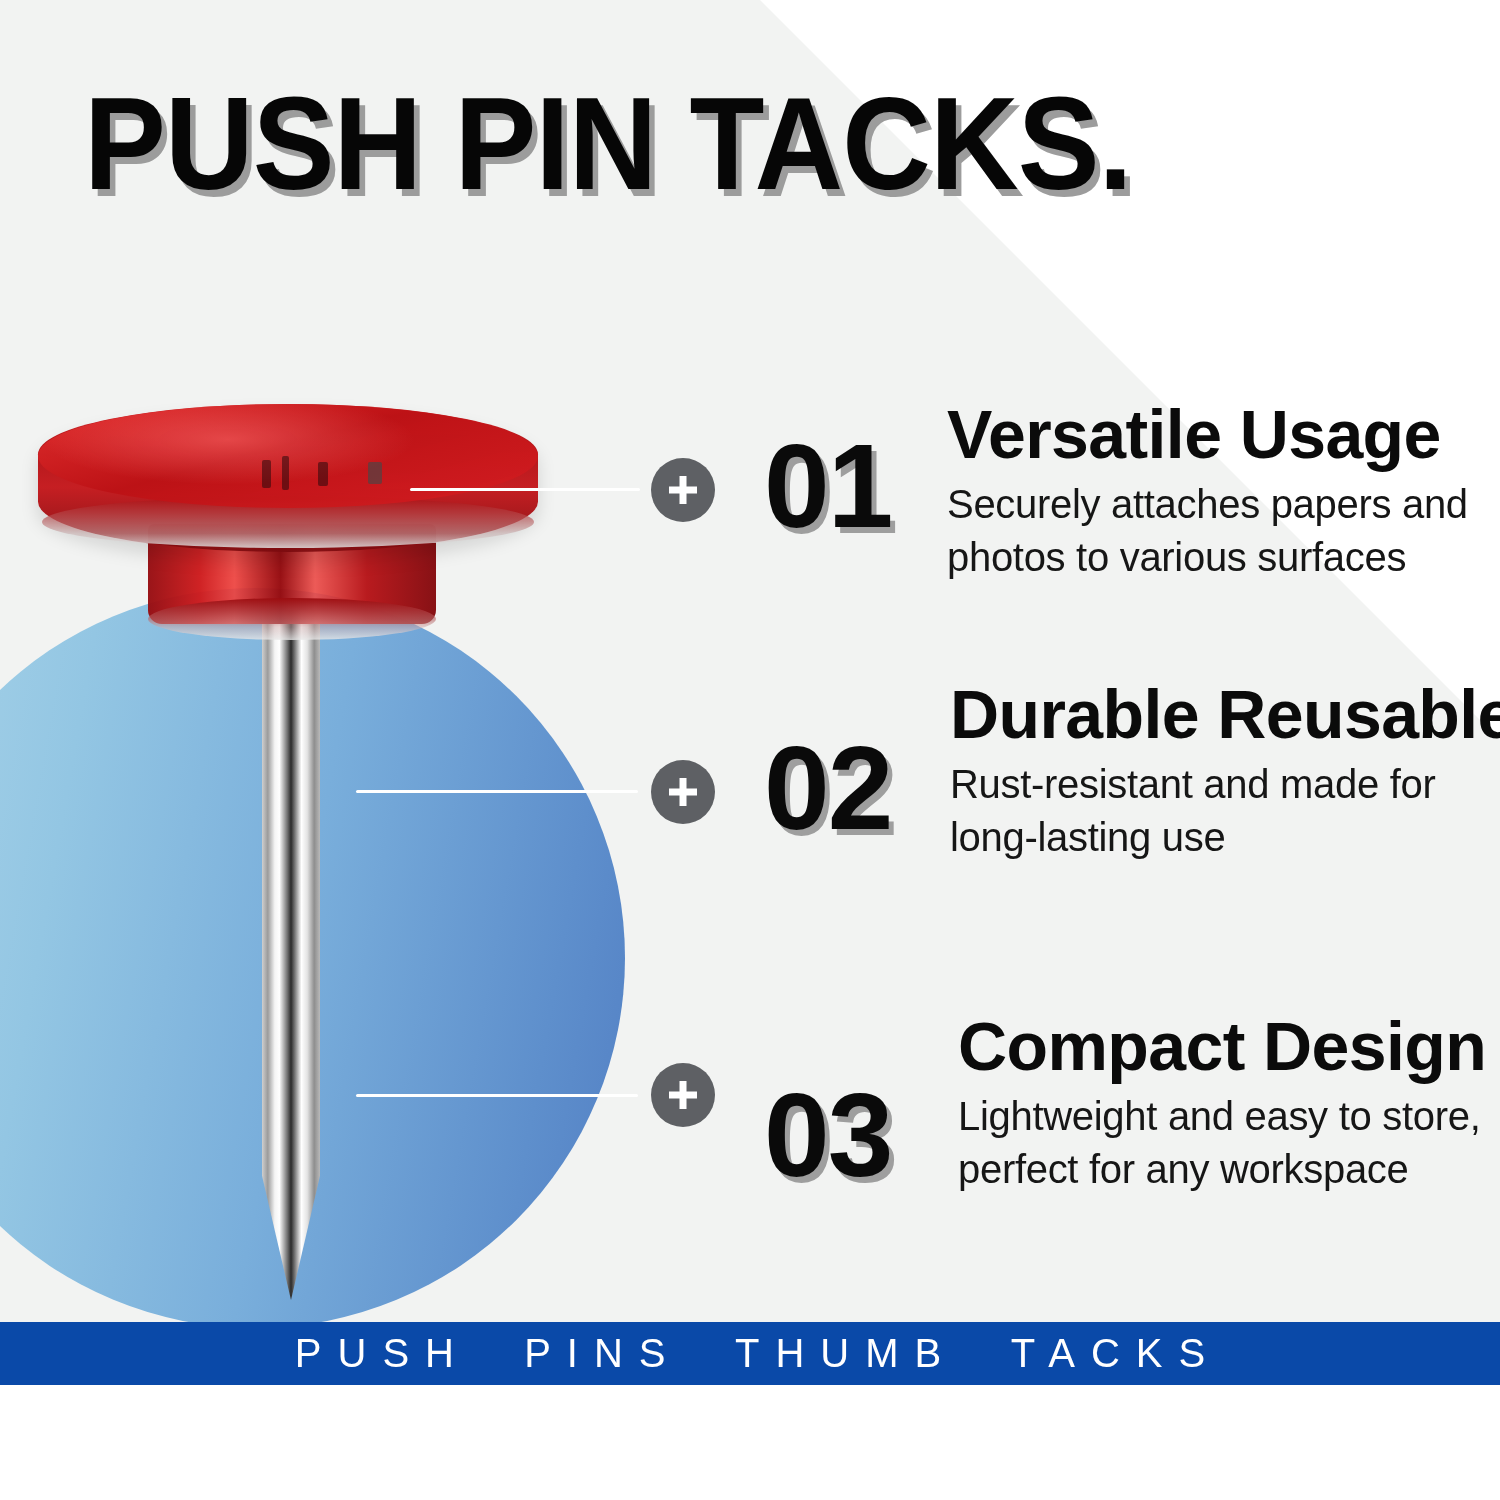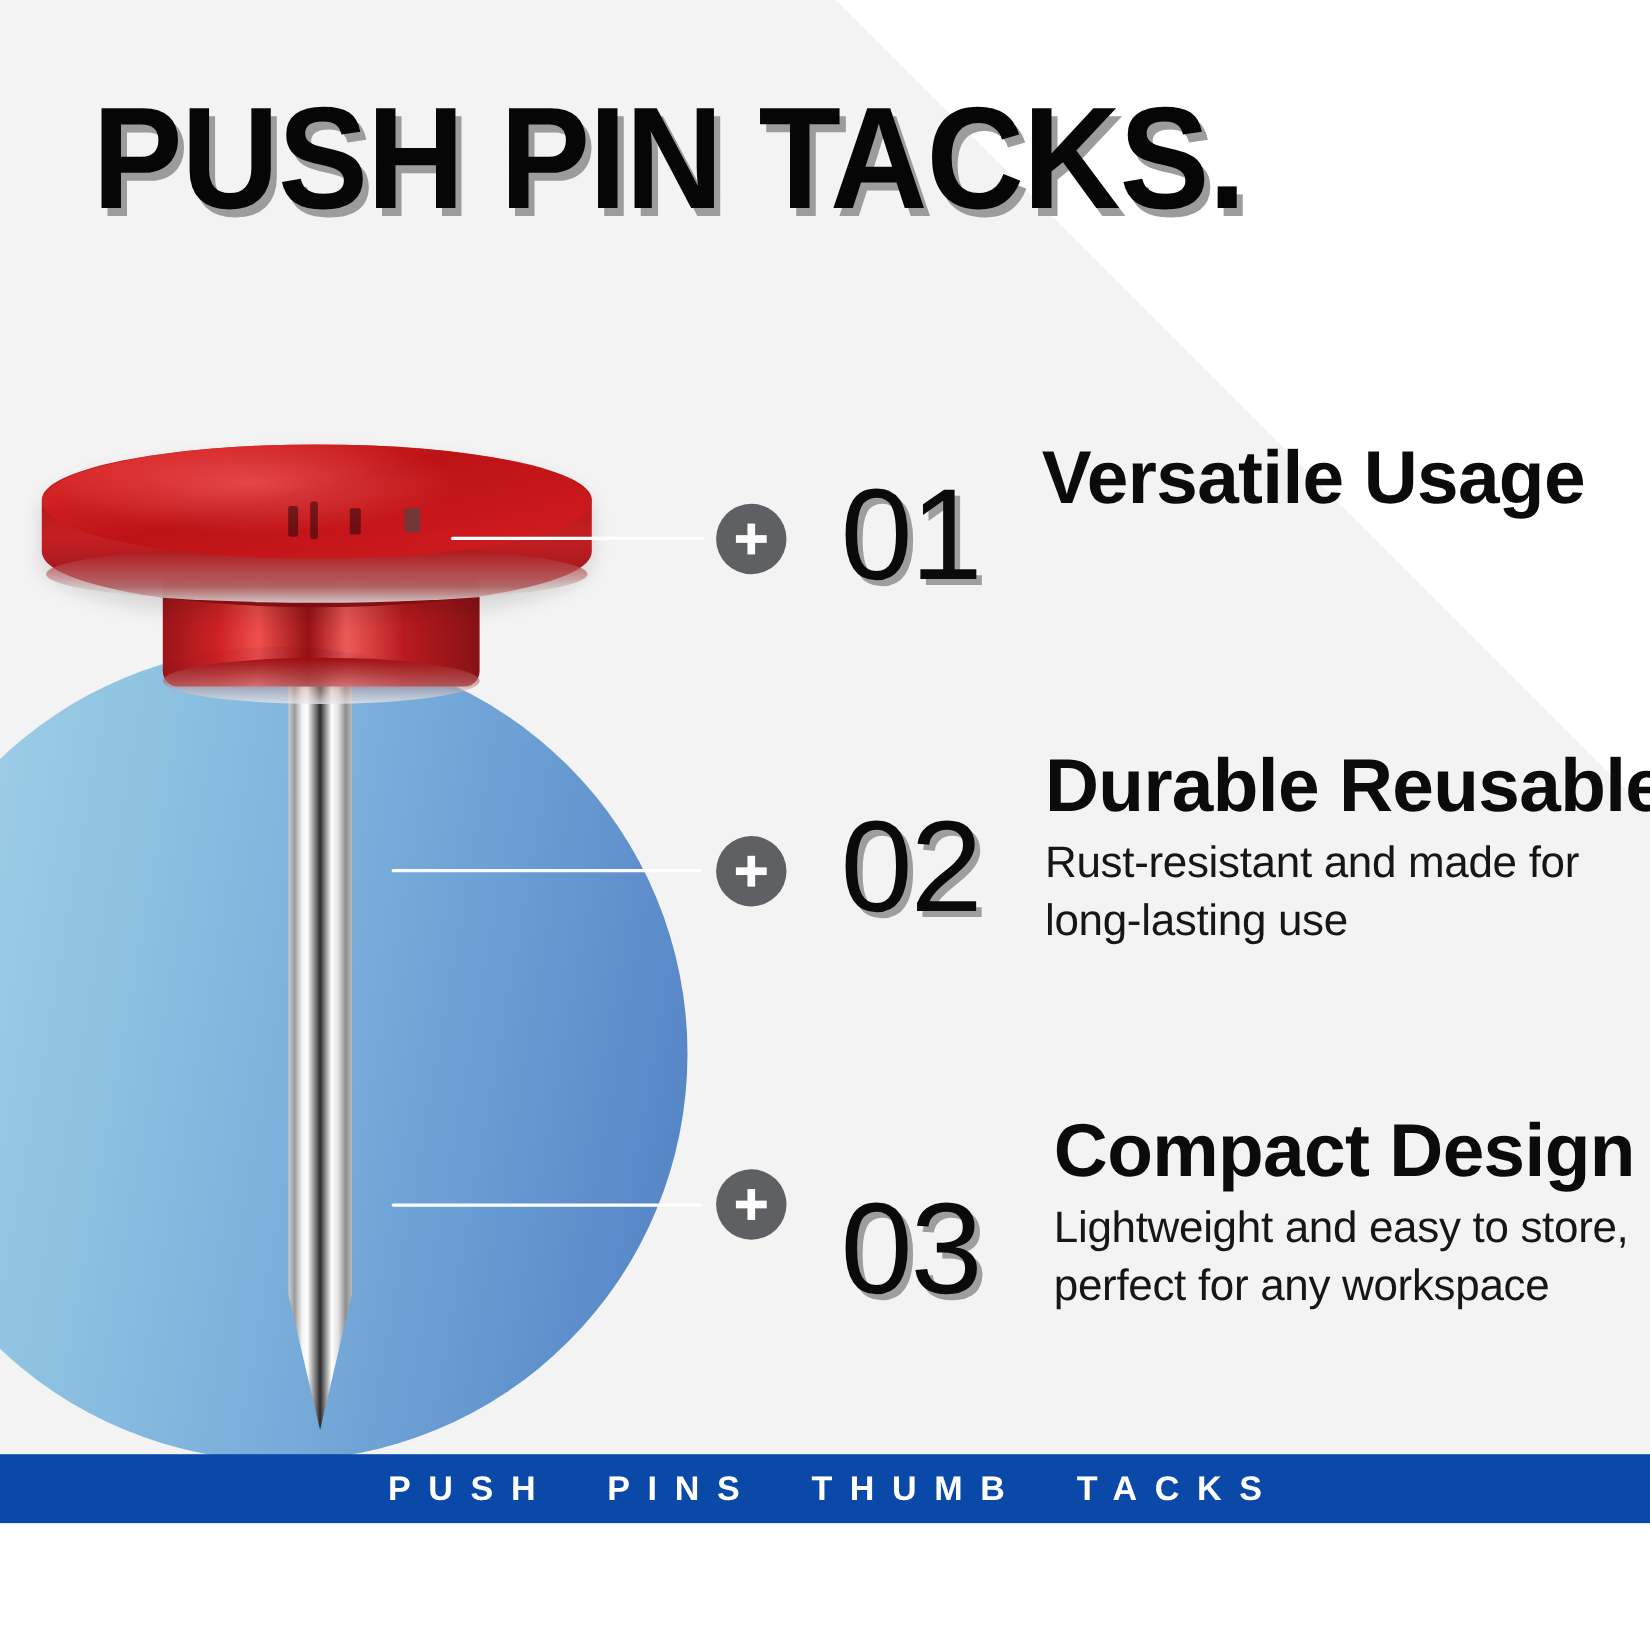--- a/index.html
+++ b/index.html
@@ -179,21 +179,21 @@
     background: #5e6064;
     display: flex;
     align-items: center;
     justify-content: center;
   }
   .plus-badge svg { display: block; }
 
   .feature-number {
     position: absolute;
     font-size: 118px;
-    font-weight: 400;
+    font-weight: 700;
     line-height: 1;
     color: #0a0a0a;
     letter-spacing: -2px;
     text-shadow: 5px 6px 0 #9e9e9e;
   }
 
   .feature-text {
     position: absolute;
   }
   .feature-title {
@@ -221,22 +221,22 @@
     bottom: 0;
     width: 1500px;
     height: 63px;
     background: #0a49a8;
     display: flex;
     align-items: center;
     justify-content: center;
   }
   .banner-text {
     color: #ffffff;
-    font-size: 31px;
-    font-weight: 700;
+    font-size: 40px;
+    font-weight: 400;
     letter-spacing: 16px;
     text-indent: 16px;
     white-space: pre;
   }
 </style>
 </head>
 <body>
 
 <div id="infographic">
 
@@ -266,20 +266,24 @@
 
   <div class="plus-badge" style="left:651px; top:458px;">
     <svg width="34" height="34" viewBox="0 0 34 34">
       <rect x="13.5" y="3" width="7" height="28" fill="#ffffff"></rect>
       <rect x="3" y="13.5" width="28" height="7" fill="#ffffff"></rect>
     </svg>
   </div>
   <div class="feature-number" style="left:764px; top:427px;">01</div>
   <div class="feature-text" style="left:947px; top:400px;">
     <div class="feature-title">Versatile Usage</div>
+    <div class="feature-desc">
+      <span>Securely attaches papers and</span>
+      <span>photos to various surfaces</span>
+    </div>
   </div>
 
   <div class="plus-badge" style="left:651px; top:760px;">
     <svg width="34" height="34" viewBox="0 0 34 34">
       <rect x="13.5" y="3" width="7" height="28" fill="#ffffff"></rect>
       <rect x="3" y="13.5" width="28" height="7" fill="#ffffff"></rect>
     </svg>
   </div>
   <div class="feature-number" style="left:764px; top:729px;">02</div>
   <div class="feature-text" style="left:950px; top:680px;">

